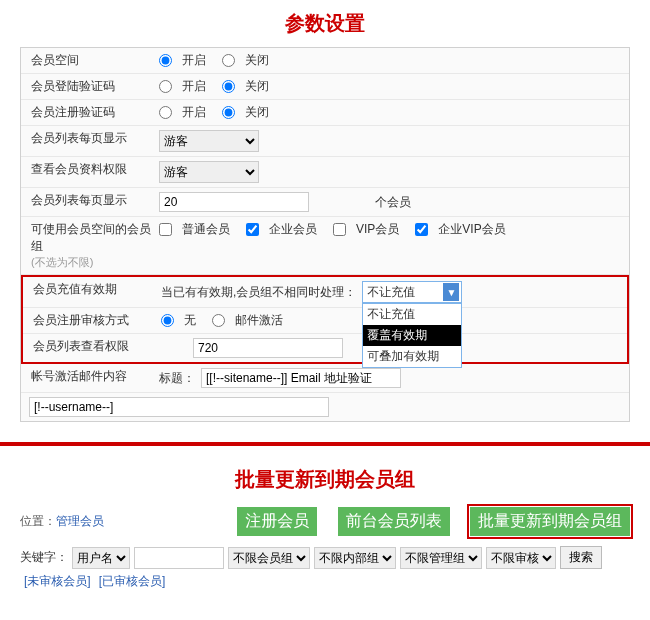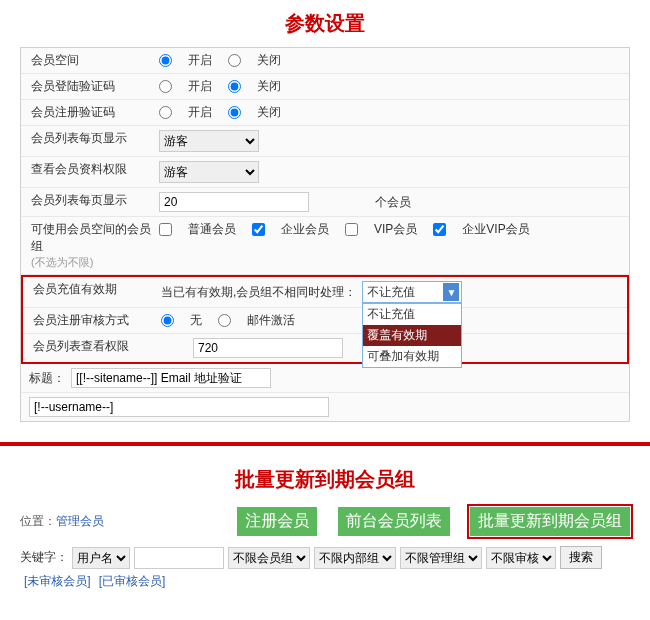--- a/index.html
+++ b/index.html
@@ -6,28 +6,28 @@
 body { font-family: "Microsoft YaHei", Arial, sans-serif; font-size: 12px; color: #333; background: #fff; width: 650px; }
 .section-title { text-align: center; color: #c00; font-size: 20px; font-weight: bold; margin: 10px 0; }
 .panel { border: 1px solid #d0d0d0; margin: 0 20px 10px 20px; background: #fafafa; }
 .form-row { display: flex; align-items: flex-start; border-bottom: 1px solid #e8e8e8; padding: 4px 0; min-height: 26px; }
 .form-row:last-child { border-bottom: none; }
 .form-label { width: 130px; padding-left: 10px; color: #333; flex-shrink: 0; }
 .form-label .sub { display: block; color: #999; font-size: 11px; }
 .form-value { flex: 1; padding-left: 8px; display: flex; align-items: center; gap: 6px; flex-wrap: wrap; }
 .form-value input[type=text] { border: 1px solid #ccc; height: 20px; padding: 0 4px; font-size: 12px; }
 .form-value select { border: 1px solid #ccc; height: 22px; font-size: 12px; }
-.radio-label, .check-label { margin-right: 10px; display: inline-flex; align-items: center; gap: 16px; }
+.radio-label, .check-label { margin-right: 10px; display: inline-flex; align-items: center; gap: 10px; }
 .redbox { border: 2px solid #c00; }
 .dropdown-open { position: relative; display: inline-block; }
 .dropdown-select { border: 1px solid #7eb4ea; background: #fff; height: 22px; width: 100px; display: inline-flex; align-items: center; justify-content: space-between; padding: 0 2px 0 4px; }
 .dropdown-arrow { background: #4a8ad4; color: #fff; width: 16px; height: 18px; display: inline-flex; align-items: center; justify-content: center; font-size: 10px; }
 .dropdown-list { position: absolute; top: 22px; left: 0; border: 1px solid #7eb4ea; background: #fff; width: 100px; z-index: 10; }
 .dropdown-list div { padding: 2px 4px; }
-.dropdown-list .highlight { background: #7f1d1d; color: #fff; }
+.dropdown-list .highlight { background: #000000; color: #fff; }
 .hr-red { border: none; border-top: 4px solid #c00; margin: 20px 0; }
 .toolbar { display: flex; align-items: center; justify-content: space-between; padding: 4px 20px; }
 .breadcrumb { color: #555; }
 .breadcrumb a { color: #2a5db0; text-decoration: none; }
 .green-btn { background: #5cb85c; color: #fff; border: none; padding: 4px 8px; font-size: 16px; cursor: pointer; margin-left: 17px; }
 .green-btn.boxed { outline: 2px solid #c00; outline-offset: 1px; }
 .filter-row { display: flex; align-items: center; gap: 4px; padding: 6px 20px; flex-wrap: wrap; }
 .filter-row select, .filter-row input[type=text] { border: 1px solid #ccc; height: 22px; font-size: 12px; }
 .filter-row .btn { border: 1px solid #bbb; background: #f0f0f0; padding: 2px 8px; cursor: pointer; font-size: 12px; }
 .link { color: #2a5db0; text-decoration: none; margin-left: 4px; cursor: pointer; }
@@ -151,20 +151,21 @@
     </div>
     <div class="form-row">
       <div class="form-label">会员列表查看权限</div>
       <div class="form-value">
           <input type="text" style="width: 150px; margin-left: 32px;" value="720">
         </div>
     </div>
   </div>
 
   <div class="form-row">
+    <div class="form-label">帐号激活邮件内容</div>
     <div class="form-value">
         <span>标题：</span>
         <input type="text" style="width: 200px;" value="[[!--sitename--]] Email 地址验证">
       </div>
   </div>
   <div class="form-row">
     <div class="form-value">
         <input type="text" style="width: 300px;" value="[!--username--]">
       </div>
   </div>

